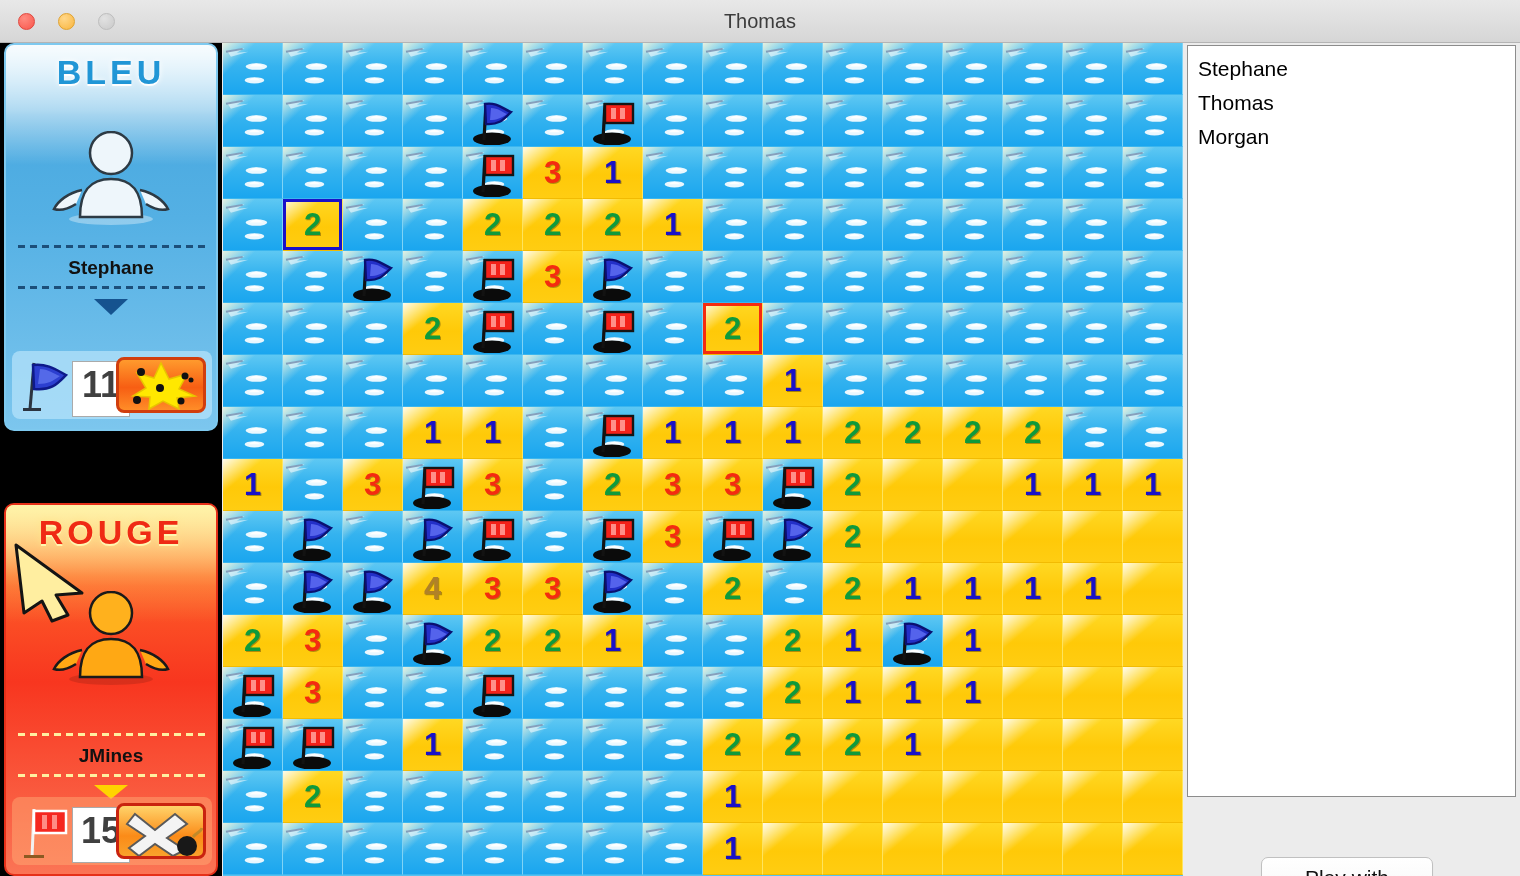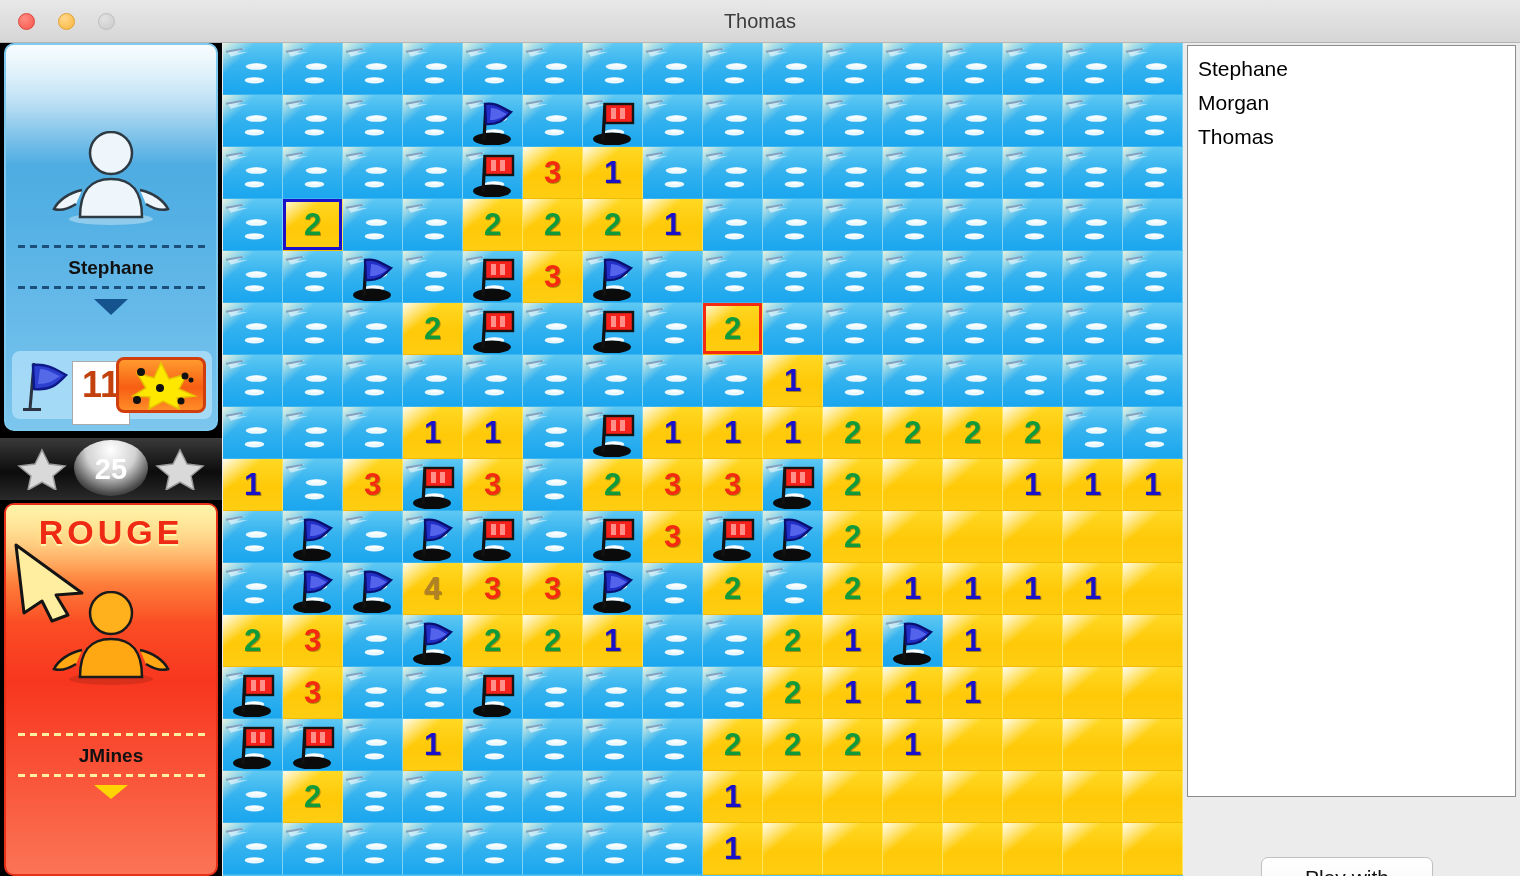--- a/index.html
+++ b/index.html
@@ -80,23 +80,23 @@
   .caret.blue { border-top: 16px solid #15538f; }
   .caret.red  { border-top: 14px solid #ffd400; }
 
   .scorebar {
     position: absolute; left: 6px; width: 200px; height: 68px; border-radius: 8px;
   }
   .scorebar.blue { top: 306px; background: rgba(180,225,250,.75); }
   .scorebar.red  { top: 292px; background: rgba(255,175,120,.45); }
   .flagicon { position: absolute; left: 6px; top: 6px; }
   .countbox {
-    position: absolute; left: 60px; top: 10px; width: 58px; height: 64px;
+    position: absolute; left: 60px; top: 10px; width: 58px; height: 56px;
     background: #fff; border: 1px solid #aaa;
-    font-size: 36px; font-weight: bold; color: #c2410c;
+    font-size: 36px; font-weight: bold; color: #404040;
     text-align: center; line-height: 46px;
   }
   .actionbtn {
     position: absolute; right: 6px; top: 6px; width: 90px; height: 56px;
     border-radius: 8px;
   }
   .actionbtn.mine { background: linear-gradient(to bottom, #ff9a2d 0%, #f75e13 55%, #ff8d28 100%); border: 3px solid #d13e0d; }
   .actionbtn.x    { background: linear-gradient(to bottom, #ffd36a 0%, #fb8b18 60%, #f9a22c 100%); border: 3px solid #c9230f; }
 
   .starbar {
@@ -183,20 +183,21 @@
   <div class="traffic close"></div>
   <div class="traffic min"></div>
   <div class="traffic max"></div>
   <div class="title">Thomas</div>
 </div>
 
 <div id="sidebar">
 
   <div class="playerpanel blue">
     <div class="blue-headbg"></div>
+    <div class="teamname blue">BLEU</div>
     <div class="avatar">
       <svg width="130" height="95" viewBox="0 0 130 95">
         <ellipse cx="65" cy="88" rx="42" ry="6" fill="rgba(255,255,255,.35)"></ellipse>
         <circle cx="65" cy="22" r="21" fill="#eef6fb" stroke="#2d3a44" stroke-width="2.5"></circle>
         <path d="M34 86 C34 60 44 48 65 48 C86 48 96 60 96 86 Z" fill="#eef6fb" stroke="#2d3a44" stroke-width="2.5"></path>
         <path d="M36 59 C22 62 12 70 8 78 C14 80 22 78 30 73" fill="#eef6fb" stroke="#2d3a44" stroke-width="2.5"></path>
         <path d="M94 59 C108 62 118 70 122 78 C116 80 108 78 100 73" fill="#eef6fb" stroke="#2d3a44" stroke-width="2.5"></path>
       </svg>
     </div>
     <div class="divider-dash blue" style="top:200px"></div>
@@ -221,29 +222,20 @@
           <circle cx="66" cy="16" r="3.5" fill="#111"></circle>
           <circle cx="72" cy="20" r="2.5" fill="#111"></circle>
           <circle cx="18" cy="40" r="4" fill="#111"></circle>
           <circle cx="62" cy="41" r="3.5" fill="#111"></circle>
           <circle cx="41" cy="28" r="4" fill="#111"></circle>
         </svg>
       </div>
     </div>
   </div>
 
-  <div class="starbar">
-    <svg class="star left" width="56" height="42" viewBox="0 0 56 42">
-      <polygon points="28,2 35,16 51,18 39,28 42,42 28,34 14,42 17,28 5,18 21,16" fill="#d9d9d9" stroke="#9a9a9a" stroke-width="1.5"></polygon>
-    </svg>
-    <svg class="star right" width="56" height="42" viewBox="0 0 56 42">
-      <polygon points="28,2 35,16 51,18 39,28 42,42 28,34 14,42 17,28 5,18 21,16" fill="#d9d9d9" stroke="#9a9a9a" stroke-width="1.5"></polygon>
-    </svg>
-    <div class="bubble">25</div>
-  </div>
 
   <div class="playerpanel red">
     <div class="red-headbg"></div>
     <div class="teamname red">ROUGE</div>
     <div class="avatar">
       <svg width="130" height="95" viewBox="0 0 130 95">
         <ellipse cx="65" cy="88" rx="42" ry="6" fill="rgba(0,0,0,.12)"></ellipse>
         <circle cx="65" cy="22" r="21" fill="#ffb11d" stroke="#1a1a1a" stroke-width="2.5"></circle>
         <path d="M34 86 C34 60 44 48 65 48 C86 48 96 60 96 86 Z" fill="#ffa814" stroke="#1a1a1a" stroke-width="2.5"></path>
         <path d="M36 59 C22 62 12 70 8 78 C14 80 22 78 30 73" fill="#ffa814" stroke="#1a1a1a" stroke-width="2.5"></path>
@@ -251,20 +243,39 @@
       </svg>
     </div>
     <svg style="position:absolute;left:6px;top:30px" width="100" height="88" viewBox="0 0 100 88">
       <path d="M4 10 L70 58 L44 60 L56 80 L40 86 L30 66 L12 78 Z" fill="#ffeea0" stroke="#141414" stroke-width="3" stroke-linejoin="round"></path>
     </svg>
     <div class="divider-dash red" style="top:228px"></div>
     <div class="pname" style="top:240px">JMines</div>
     <div class="divider-dash red" style="top:269px"></div>
     <div class="caret red" style="top:280px"></div>
 
+    <div class="scorebar red" style="top:292px">
+      <div class="flagicon">
+        <svg width="54" height="58" viewBox="0 0 54 58">
+          <path d="M14 54 L16 6" stroke="#f2f2f2" stroke-width="3" fill="none"></path>
+          <rect x="16" y="8" width="32" height="22" fill="#f5271f" stroke="#ffffff" stroke-width="2.5"></rect>
+          <rect x="24" y="12" width="5" height="14" fill="#ff8d85"></rect>
+          <rect x="34" y="12" width="5" height="14" fill="#ff8d85"></rect>
+          <rect x="6" y="52" width="20" height="3" fill="#8c5a22"></rect>
+        </svg>
+      </div>
+      <div class="countbox">15</div>
+      <div class="actionbtn x">
+        <svg width="84" height="50" viewBox="0 0 84 50">
+          <path d="M16 8 L36 24 L56 8 L68 18 L48 32 L66 44 L54 50 L36 38 L20 50 L10 42 L26 30 L8 18 Z" fill="#f4f4f4" stroke="#5a5a5a" stroke-width="2"></path>
+          <circle cx="68" cy="40" r="10" fill="#181818"></circle>
+          <path d="M74 31 C78 26 82 26 83 22" stroke="#c08a2a" stroke-width="3" fill="none"></path>
+        </svg>
+      </div>
+    </div>
   </div>
 </div>
 
 <div id="board">
     <div class="cell hidden" style="left: 0px; top: 0px;">
       <svg class="clouds" width="60" height="52" viewBox="0 0 60 52">
       <path d="M4 8 L22 5 L14 10 L26 9 L8 14 Z" fill="#ffffff" opacity=".55"></path>
       <path d="M3 9 L20 6" stroke="#6f86a8" stroke-width="2" fill="none" opacity=".75"></path>
       <ellipse cx="34" cy="24" rx="11" ry="3.4" fill="#ffffff" opacity=".9"></ellipse>
       <path d="M27 24 q7 -6 14 0 Z" fill="#ffffff" opacity=".9"></path>
@@ -2145,17 +2156,17 @@
     <div class="cell open" style="left: 660px; top: 780px;"></div>
     <div class="cell open" style="left: 720px; top: 780px;"></div>
     <div class="cell open" style="left: 780px; top: 780px;"></div>
     <div class="cell open" style="left: 840px; top: 780px;"></div>
     <div class="cell open" style="left: 900px; top: 780px;"></div>
   </div>
 
 <div id="rightpanel">
   <div id="playerlist">
       <div class="row">Stephane</div>
+      <div class="row">Thomas</div>
       <div class="row">Morgan</div>
-      <div class="row">Thomas</div>
     </div>
   <div id="playwith">Play with</div>
 </div>
 
 </body></html>

